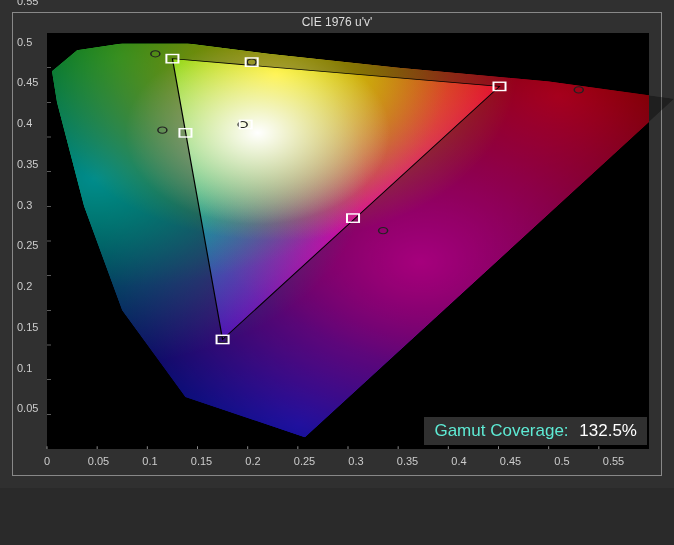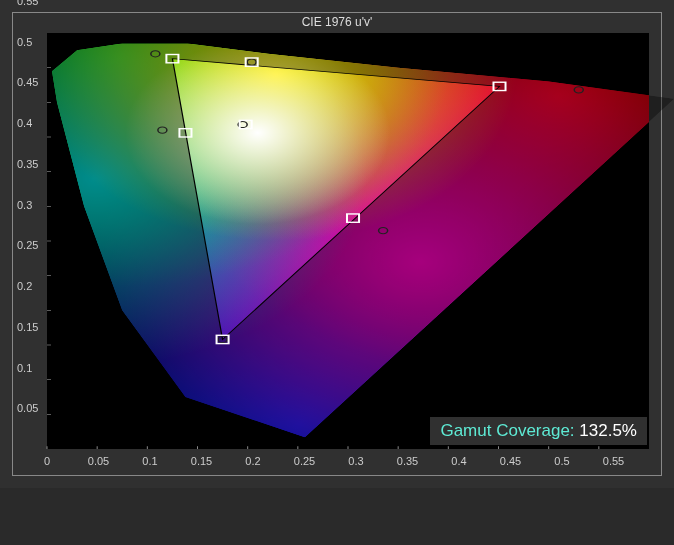--- a/index.html
+++ b/index.html
@@ -5,21 +5,21 @@
   html,body{margin:0;padding:0;background:#2a2a2a;font-family:Arial,sans-serif}
   .panel{width:674px;height:488px;background:#303030;box-sizing:border-box;padding:12px}
   .frame{width:100%;height:100%;background:#303030;border:1px solid #888;box-sizing:border-box;position:relative}
   .title{position:absolute;top:2px;left:0;right:0;text-align:center;color:#ddd;font-size:12px}
   .plot{position:absolute;left:34px;right:12px;top:20px;bottom:26px;background:#000}
   .horus{position:absolute;left:0;top:0;width:100%;height:100%}
   .tick-label-x{position:absolute;bottom:8px;color:#ccc;font-size:11px;transform:translateX(-50%)}
   .tick-label-y{position:absolute;left:4px;color:#ccc;font-size:11px;transform:translateY(50%)}
   .gamut-box{position:absolute;right:14px;bottom:30px;background:#303030;color:#fff;padding:4px 10px;font-size:17px}
   .gamut-box .label{color:#5eead4}
-  .gamut-box .val{color:#fff;font-weight:normal;}
+  .gamut-box .val{color:#fff;font-weight:normal;margin-left:6px}
   svg{overflow:visible}
 </style>
 </head>
 <body>
 
 <div class="panel">
   <div class="frame">
     <div class="title">CIE 1976 u'v'</div>
 
     <div class="plot">

